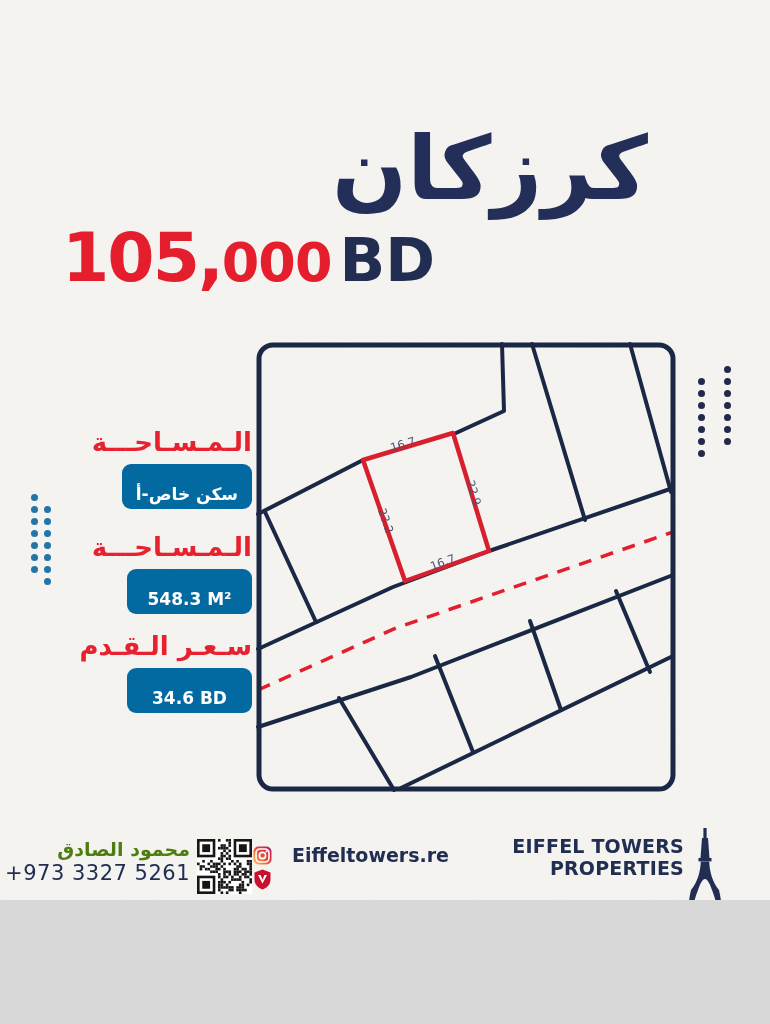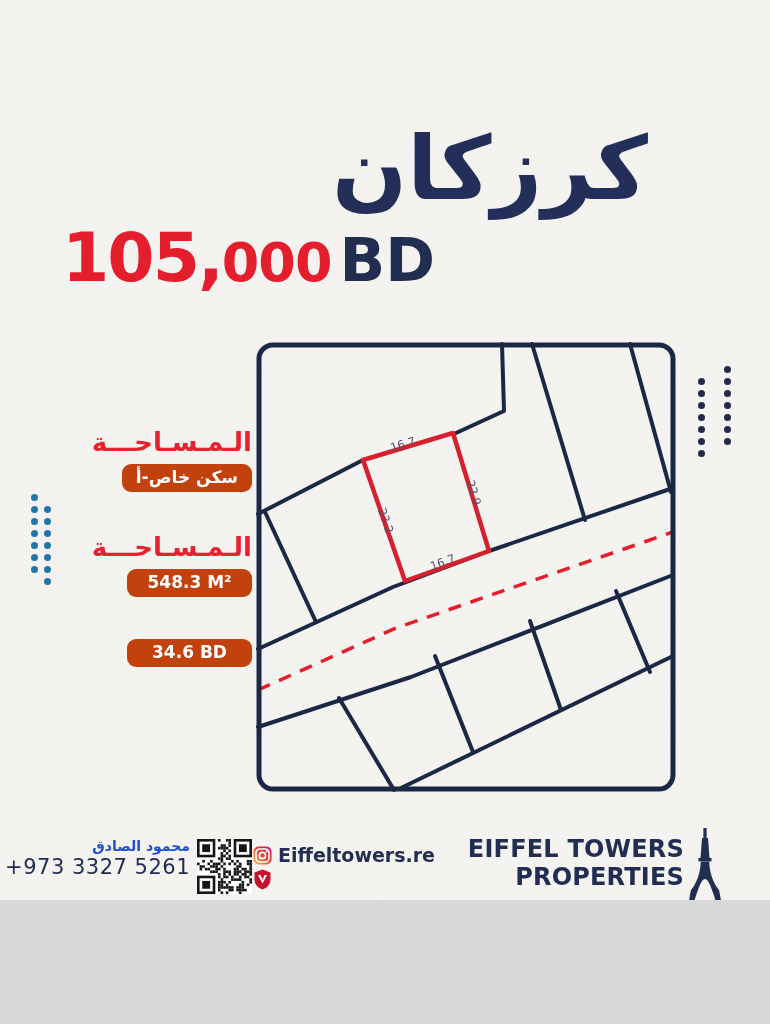--- a/index.html
+++ b/index.html
@@ -23,44 +23,44 @@
   .price .small{font-size:54px; letter-spacing:-1px;}
   .price .cur{font-size:60px; color:#212e52; margin-left:8px;}
 
   .details{position:absolute; left:58px; width:194px; text-align:right;}
   .detail-row{position:absolute; right:0; width:194px; text-align:right;}
   .detail-label{
     font-size:26px; font-weight:bold; color:#e8212f; line-height:1.1;
     letter-spacing:0.5px;
   }
   .pill{
-    display:inline-block; margin-top:7px; background:#c2410c; color:#ffffff;
-    border-radius:9px; padding:3px 14px 5px; font-size:17px; font-weight:bold;
+    display:inline-block; margin-top:7px; background:#0369a1; color:#ffffff;
+    border-radius:9px; padding:20px 14px 5px; font-size:17px; font-weight:bold;
     min-width:125px; text-align:center; box-sizing:border-box;
   }
 
   .map-wrap{position:absolute; left:256px; top:342px; width:420px; height:450px;}
 
   .dots{position:absolute;}
   .dots .col{position:absolute; top:0; display:flex; flex-direction:column; gap:5px;}
   .dots .dot{width:7px; height:7px; border-radius:50%;}
   .dots-right .dot{background:#22294a;}
   .dots-left  .dot{background:#2474a5;}
 
   .footer{position:absolute; left:0; top:826px; width:770px; height:90px;}
   .agent{position:absolute; left:0; top:12px; width:190px; text-align:right;}
-  .agent-name{font-size:14px; font-weight:bold; color:#1d4ed8; line-height:1.2;}
+  .agent-name{font-size:19px; font-weight:bold; color:#4d7c0f; line-height:1.2;}
   .agent-phone{font-size:21px; font-weight:normal; color:#212e52; letter-spacing:0.5px;}
   .qr{position:absolute; left:197px; top:13px; width:55px; height:55px; background:#ffffff; padding:0;}
   .contact-rows{position:absolute; left:253px; top:17px;}
-  .contact-row{display:flex; align-items:center; gap:6px; height:24px;}
+  .contact-row{display:flex; align-items:center; gap:20px; height:24px;}
   .contact-text{font-size:19px; font-weight:bold; color:#212e52; white-space:nowrap;}
   .company{position:absolute; right:86px; top:6px; width:300px; text-align:right;}
   .company-ar{font-size:24px; font-weight:bold; color:#212e52; line-height:1.2;}
-  .company-en{font-size:24px; font-weight:bold; color:#212e52; letter-spacing:0.2px; margin-top:3px;}
+  .company-en{font-size:19px; font-weight:bold; color:#212e52; letter-spacing:0.2px; margin-top:3px;}
   .tower{position:absolute; right:48px; top:2px;}
 </style>
 </head>
 <body>
 
 <div class="page">
 
   <svg class="texture" xmlns="http://www.w3.org/2000/svg">
     <filter id="paperNoise">
       <feTurbulence type="fractalNoise" baseFrequency="0.85" numOctaves="2" stitchTiles="stitch"></feTurbulence>
@@ -81,20 +81,21 @@
   <div class="details">
     <div class="detail-row" style="top:428px">
       <div class="detail-label" dir="rtl">الـمـسـاحـــة</div>
       <div class="pill" dir="rtl">سكن خاص-أ</div>
     </div>
     <div class="detail-row" style="top:533px">
       <div class="detail-label" dir="rtl">الـمـسـاحـــة</div>
       <div class="pill">548.3 M²</div>
     </div>
     <div class="detail-row" style="top:632px">
+      <div class="detail-label" dir="rtl">سـعـر الـقـدم</div>
       <div class="pill">34.6 BD</div>
     </div>
   </div>
 
   <div class="map-wrap">
     <svg width="420" height="450" viewBox="0 0 420 450" xmlns="http://www.w3.org/2000/svg">
       <g stroke="#1b2845" stroke-width="4" fill="none" stroke-linecap="round" stroke-linejoin="round">
         <path d="M246,2 L248,69 L200,91"></path>
         <path d="M107,118 L2,172"></path>
         <path d="M276,2 L329,178"></path>

